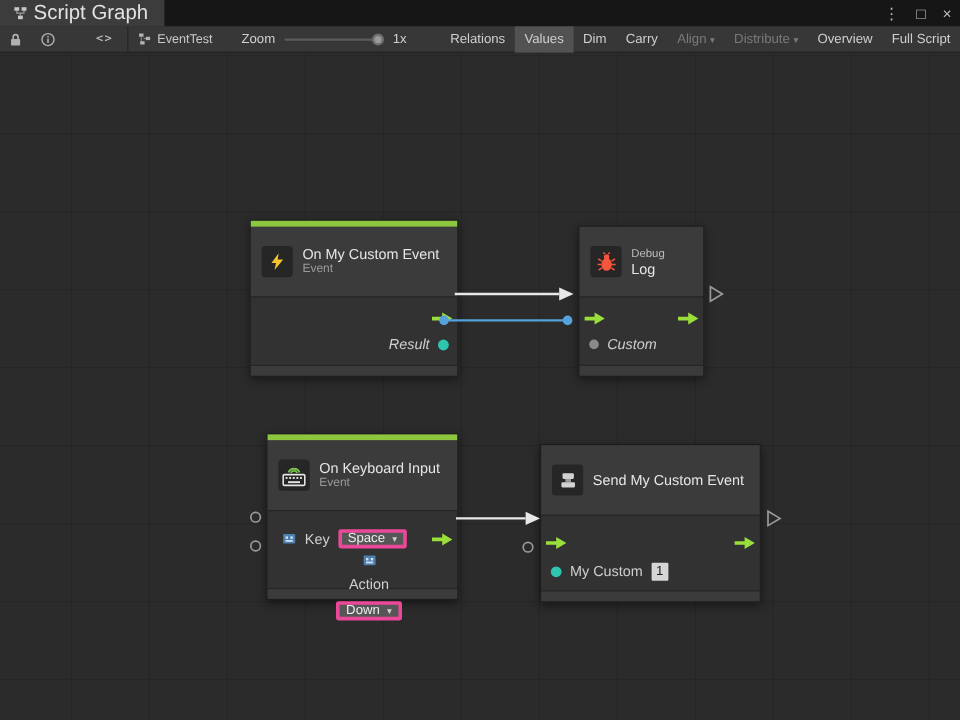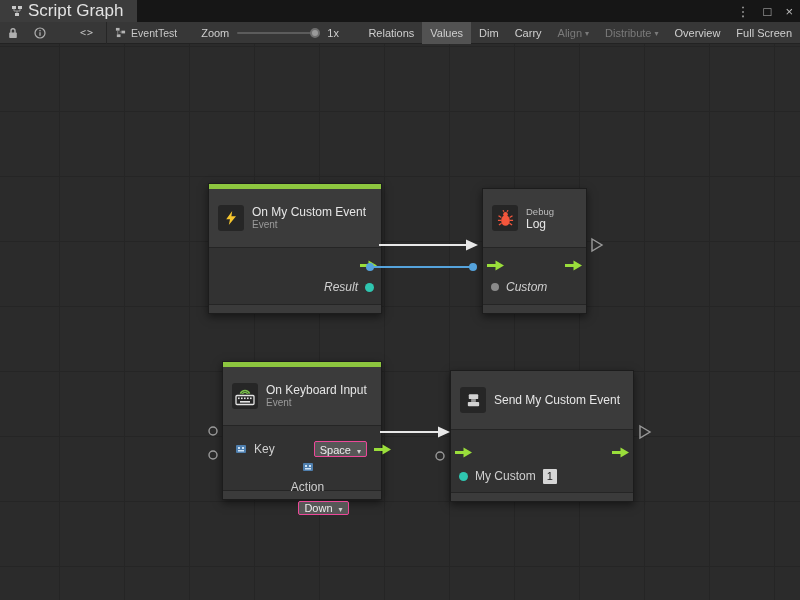--- a/index.html
+++ b/index.html
@@ -85,23 +85,23 @@
   .port-label { font-size:12px; color:#cfcfcf; }
 
   .arrow-port { display:flex; align-items:center; flex:none; }
   .arrow-port svg path { fill:var(--port-green, #9ade3b); }
 
   .dot { border-radius:50%; flex:none; }
   .dot.teal { width:9px; height:9px; background:var(--port-teal, #2fc6b0); }
   .dot.gray { width:8px; height:8px; background:var(--port-gray, #8a8a8a); }
 
   .dropdown {
-    display:inline-flex; align-items:flex-end; gap:6px; height:16px;
-    background:#565656; border:1px solid #ec4899; border-radius:2px;
-    padding:0 5px; font-size:11px; color:#ededed;margin-left:32px;
+    display:inline-flex; align-items:center; gap:6px; height:16px;
+    background:#565656; border:3px solid #ec4899; border-radius:2px;
+    padding:0 5px; font-size:11px; color:#ededed;
   }
   .dropdown .caret { font-size:8px; color:#cfcfcf; position:relative; top:0px; }
 
   .value-field {
     display:inline-flex; align-items:center; justify-content:center;
     min-width:13px; height:15px; padding:0 4px;
     background:#d6d6d6; color:#1b1b1b; font-size:11px; border-radius:1px;
   }
 
   .mini-icon { flex:none; display:flex; align-items:center; }
@@ -197,21 +197,21 @@
       <span class="caret">▾</span>
     </div>
     <div class="tb-btn disabled">
       <span>Distribute</span>
       <span class="caret">▾</span>
     </div>
     <div class="tb-btn">
       <span>Overview</span>
     </div>
     <div class="tb-btn">
-      <span>Full Screen</span>
+      <span>Full Script</span>
     </div>
   </div>
 </div>
 
 <div class="canvas">
 
   <div class="node" style="left:208px; top:139px; width:174px;">
     <div class="node-accent"></div>
     <div class="node-header">
       <div class="icon-box">

